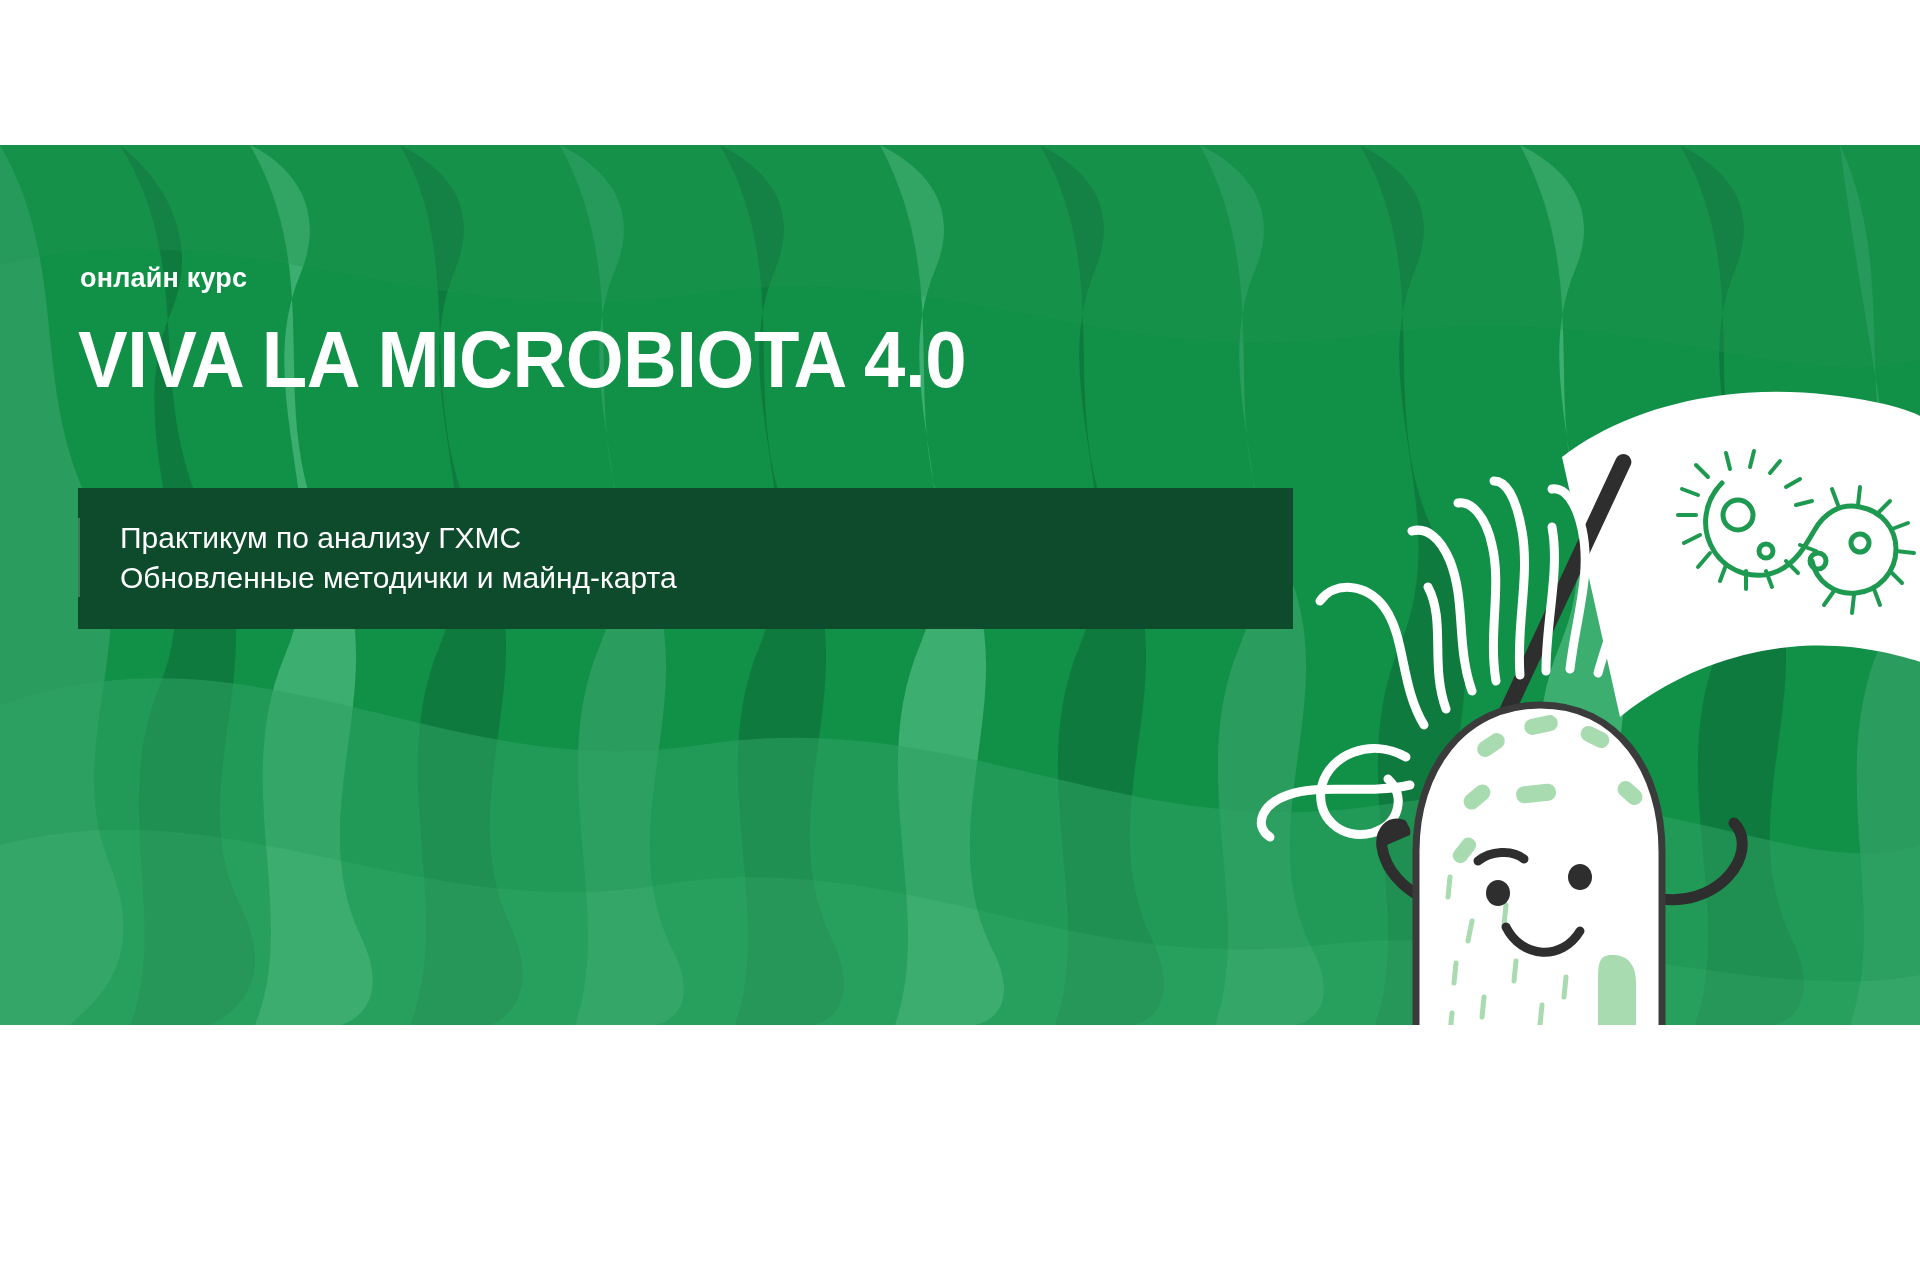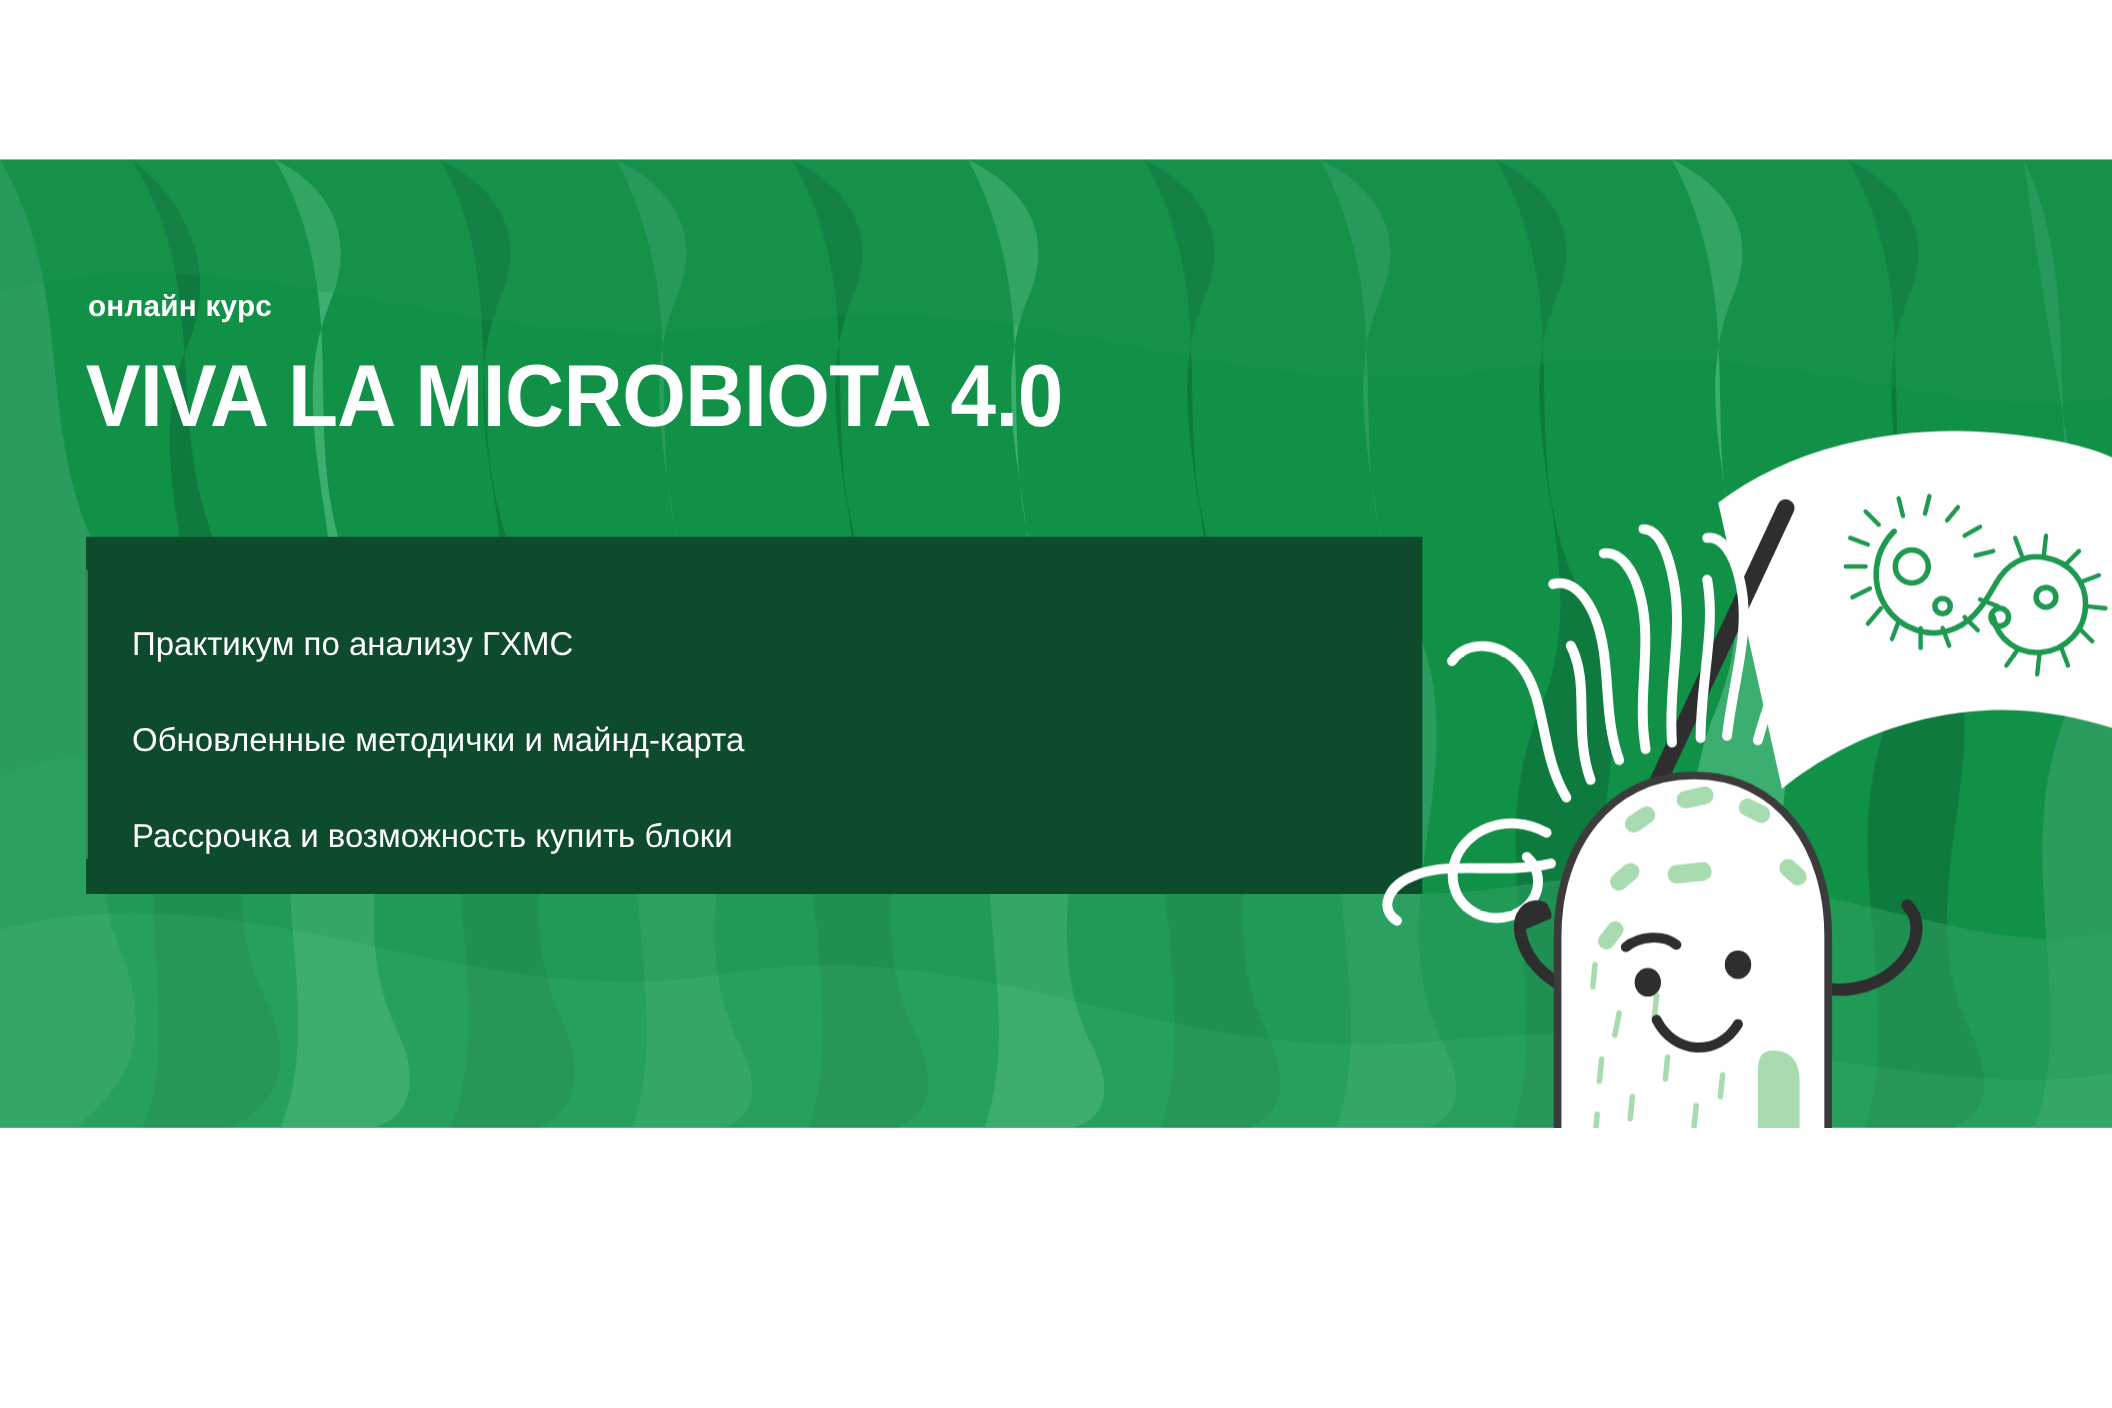--- a/index.html
+++ b/index.html
@@ -100,21 +100,20 @@
     line-height: 1.32;
     color: #b9efb2;
     white-space: nowrap;
   }
 
   .col-right .item {
     font-size: 30px;
     line-height: 1.32;
     color: #ffffff;
     white-space: nowrap;
-    margin-top: 48px;
   }
 
   
   .mascot {
     position: absolute;
     right: -10px;
     bottom: -40px;
     width: 720px;
     height: 700px;
     pointer-events: none;
@@ -157,21 +156,20 @@
       <div class="eyebrow">онлайн курс</div>
 
       <h1 class="headline">VIVA LA MICROBIOTA 4.0</h1>
 
       <div class="info-panel">
 
 
         <div class="col col-right">
           <div class="item">Практикум по анализу ГХМС</div>
           <div class="item">Обновленные методички и майнд-карта</div>
-          <div class="item">Рассрочка и возможность купить блоки</div>
         </div>
 
       </div>
     </div>
 
     <div class="mascot">
       <svg viewBox="0 0 720 700" fill="none">
 
         <path d="M352,92 C420,40 520,18 620,30 C690,38 716,52 720,58 L720,300 C690,290 640,276 580,282 C510,289 452,318 410,352 Z" fill="#ffffff"></path>
 

